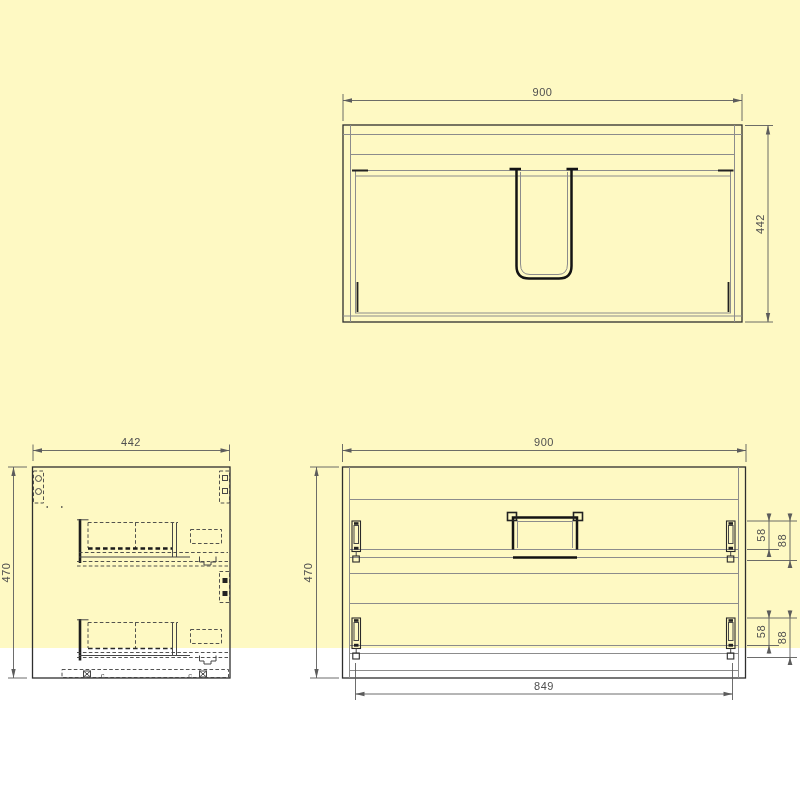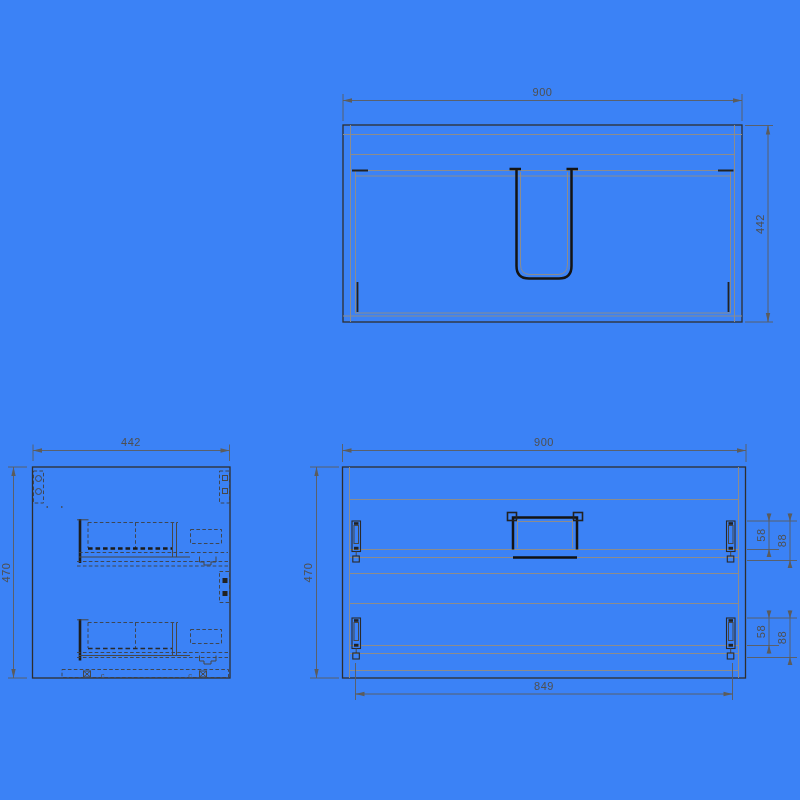--- a/index.html
+++ b/index.html
@@ -1,16 +1,16 @@
 <!DOCTYPE html>
 <html><head>
 <meta charset="utf-8">
 <style>
   html,body{margin:0;padding:0;background:#ffffff;width:800px;height:800px;overflow:hidden}
-  .canvas{position:relative;width:800px;height:800px;background:#3b82f6}
+  .canvas{position:relative;width:800px;height:648px;background:#fef9c3}
   svg{display:block}
   .ol   {stroke:#2e2e2e;stroke-width:1.3;fill:none}
   .ol2  {stroke:#2a2a2a;stroke-width:1.1;fill:none}
   .gl   {stroke:#8c8c8c;stroke-width:1;fill:none}
   .hl   {stroke:#474747;stroke-width:1;fill:none}
   .th   {stroke:#141414;stroke-width:2.5;fill:none}
   .dim  {stroke:#5c5c5c;stroke-width:0.9;fill:none}
   .dash {stroke:#3f3f3f;stroke-width:0.9;fill:none;stroke-dasharray:3.6 2.3}
   .dashth{stroke:#1c1c1c;stroke-width:2.3;fill:none;stroke-dasharray:4.6 2.9}
   .dashmd{stroke:#2a2a2a;stroke-width:1.5;fill:none;stroke-dasharray:4.6 2.9}

